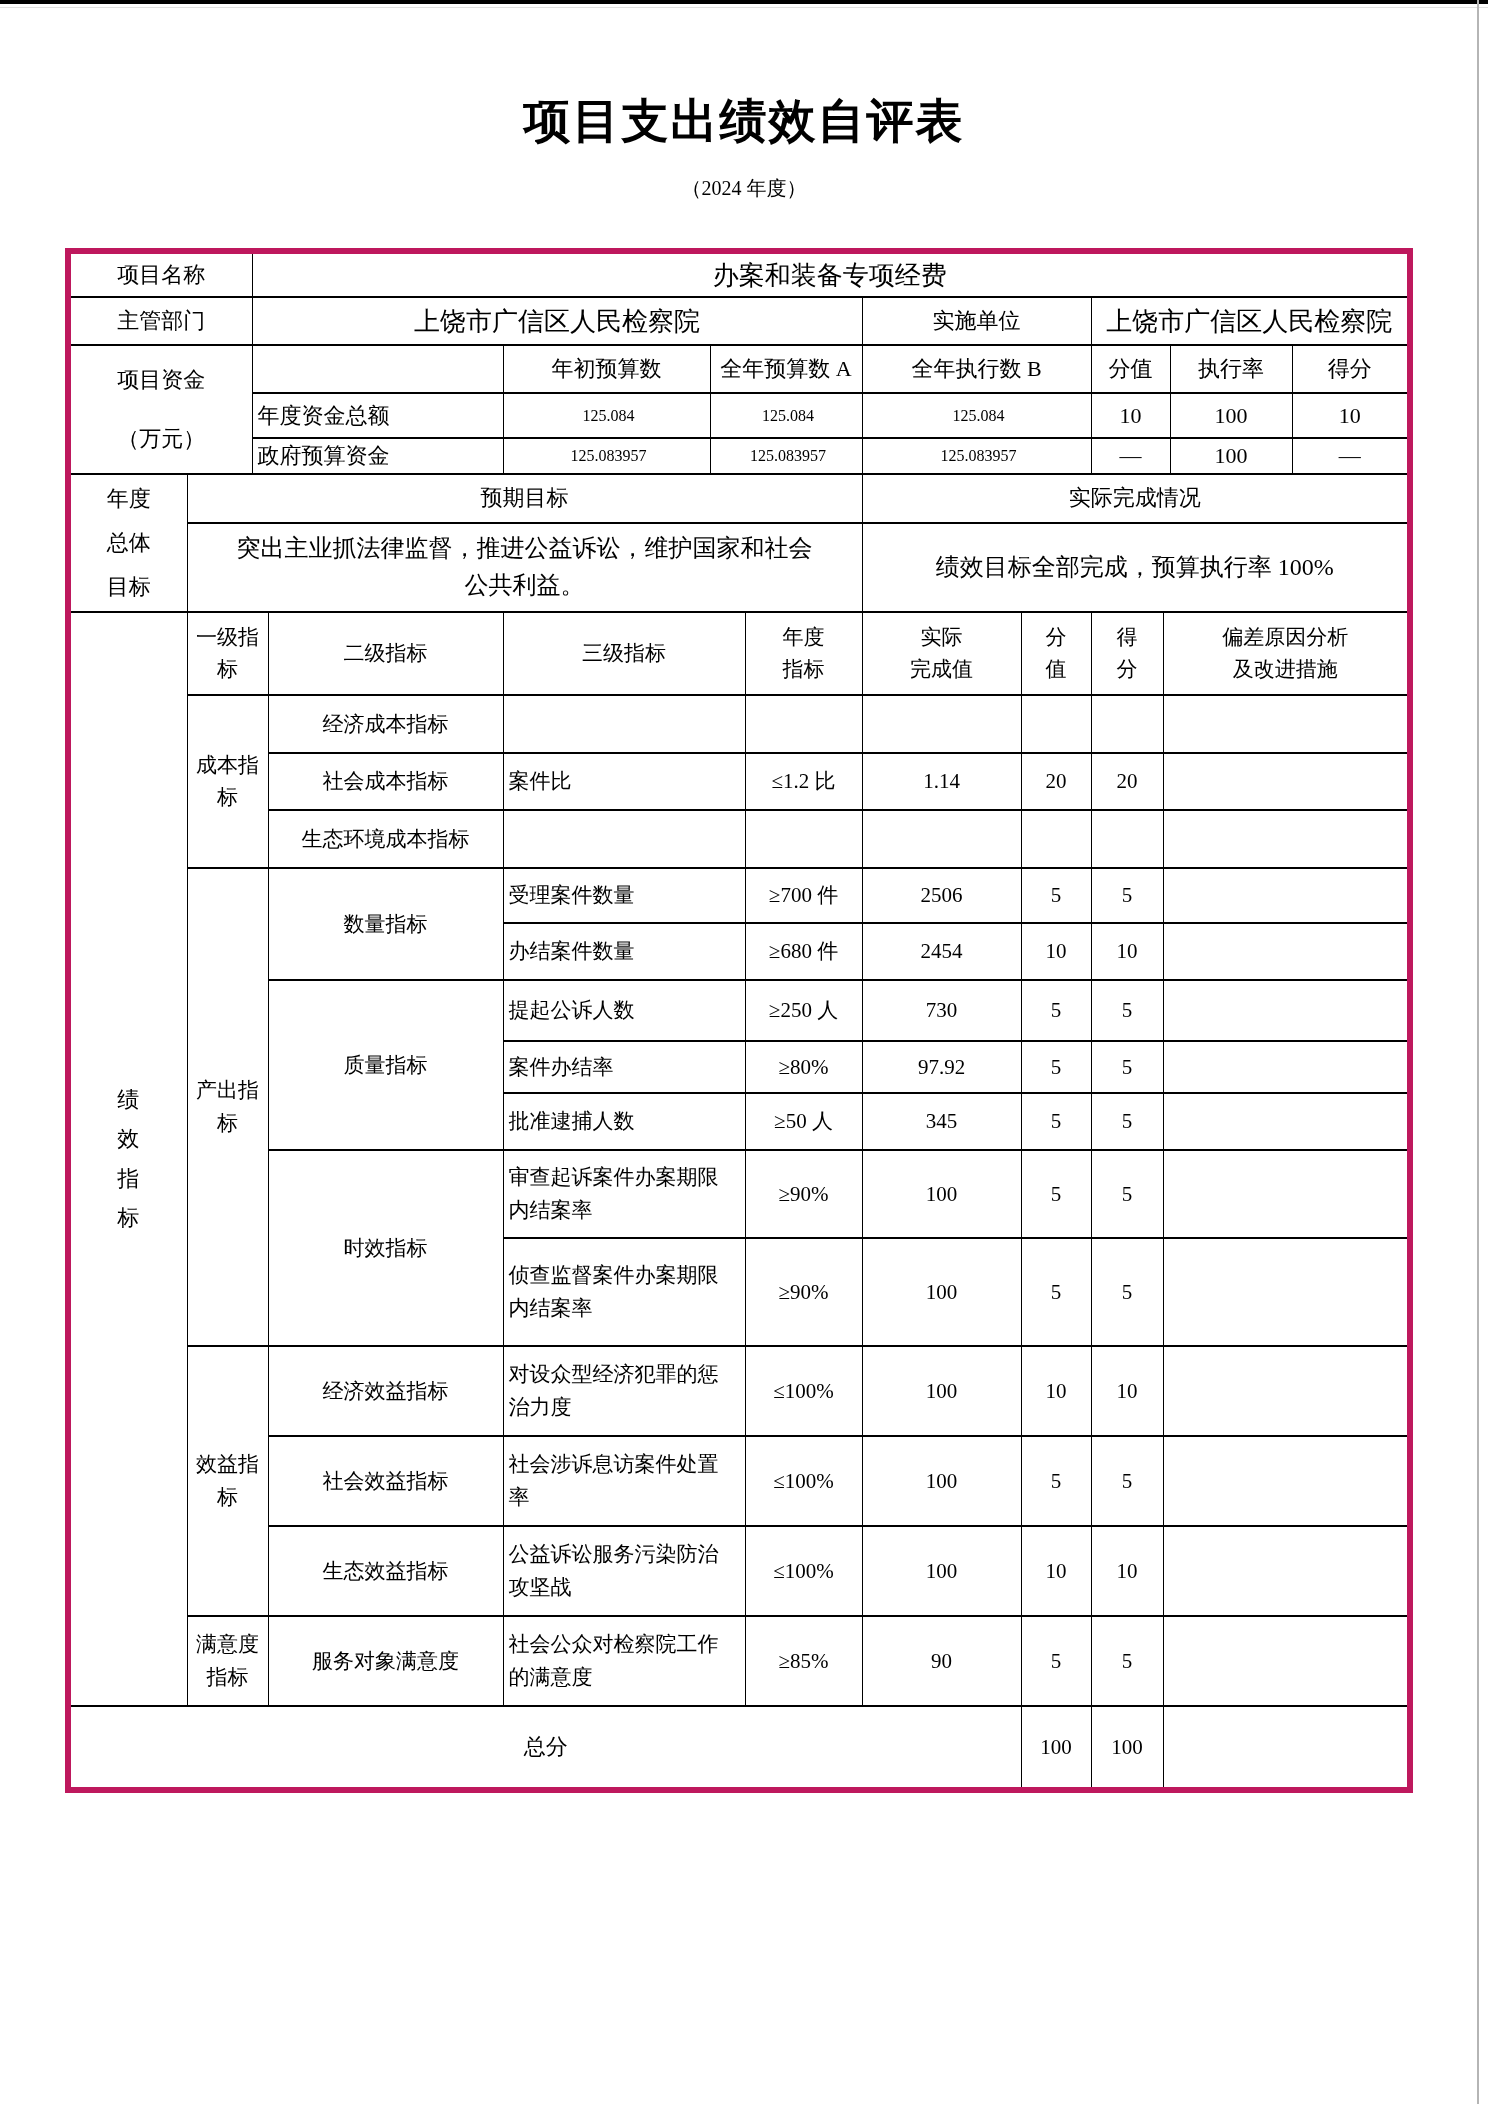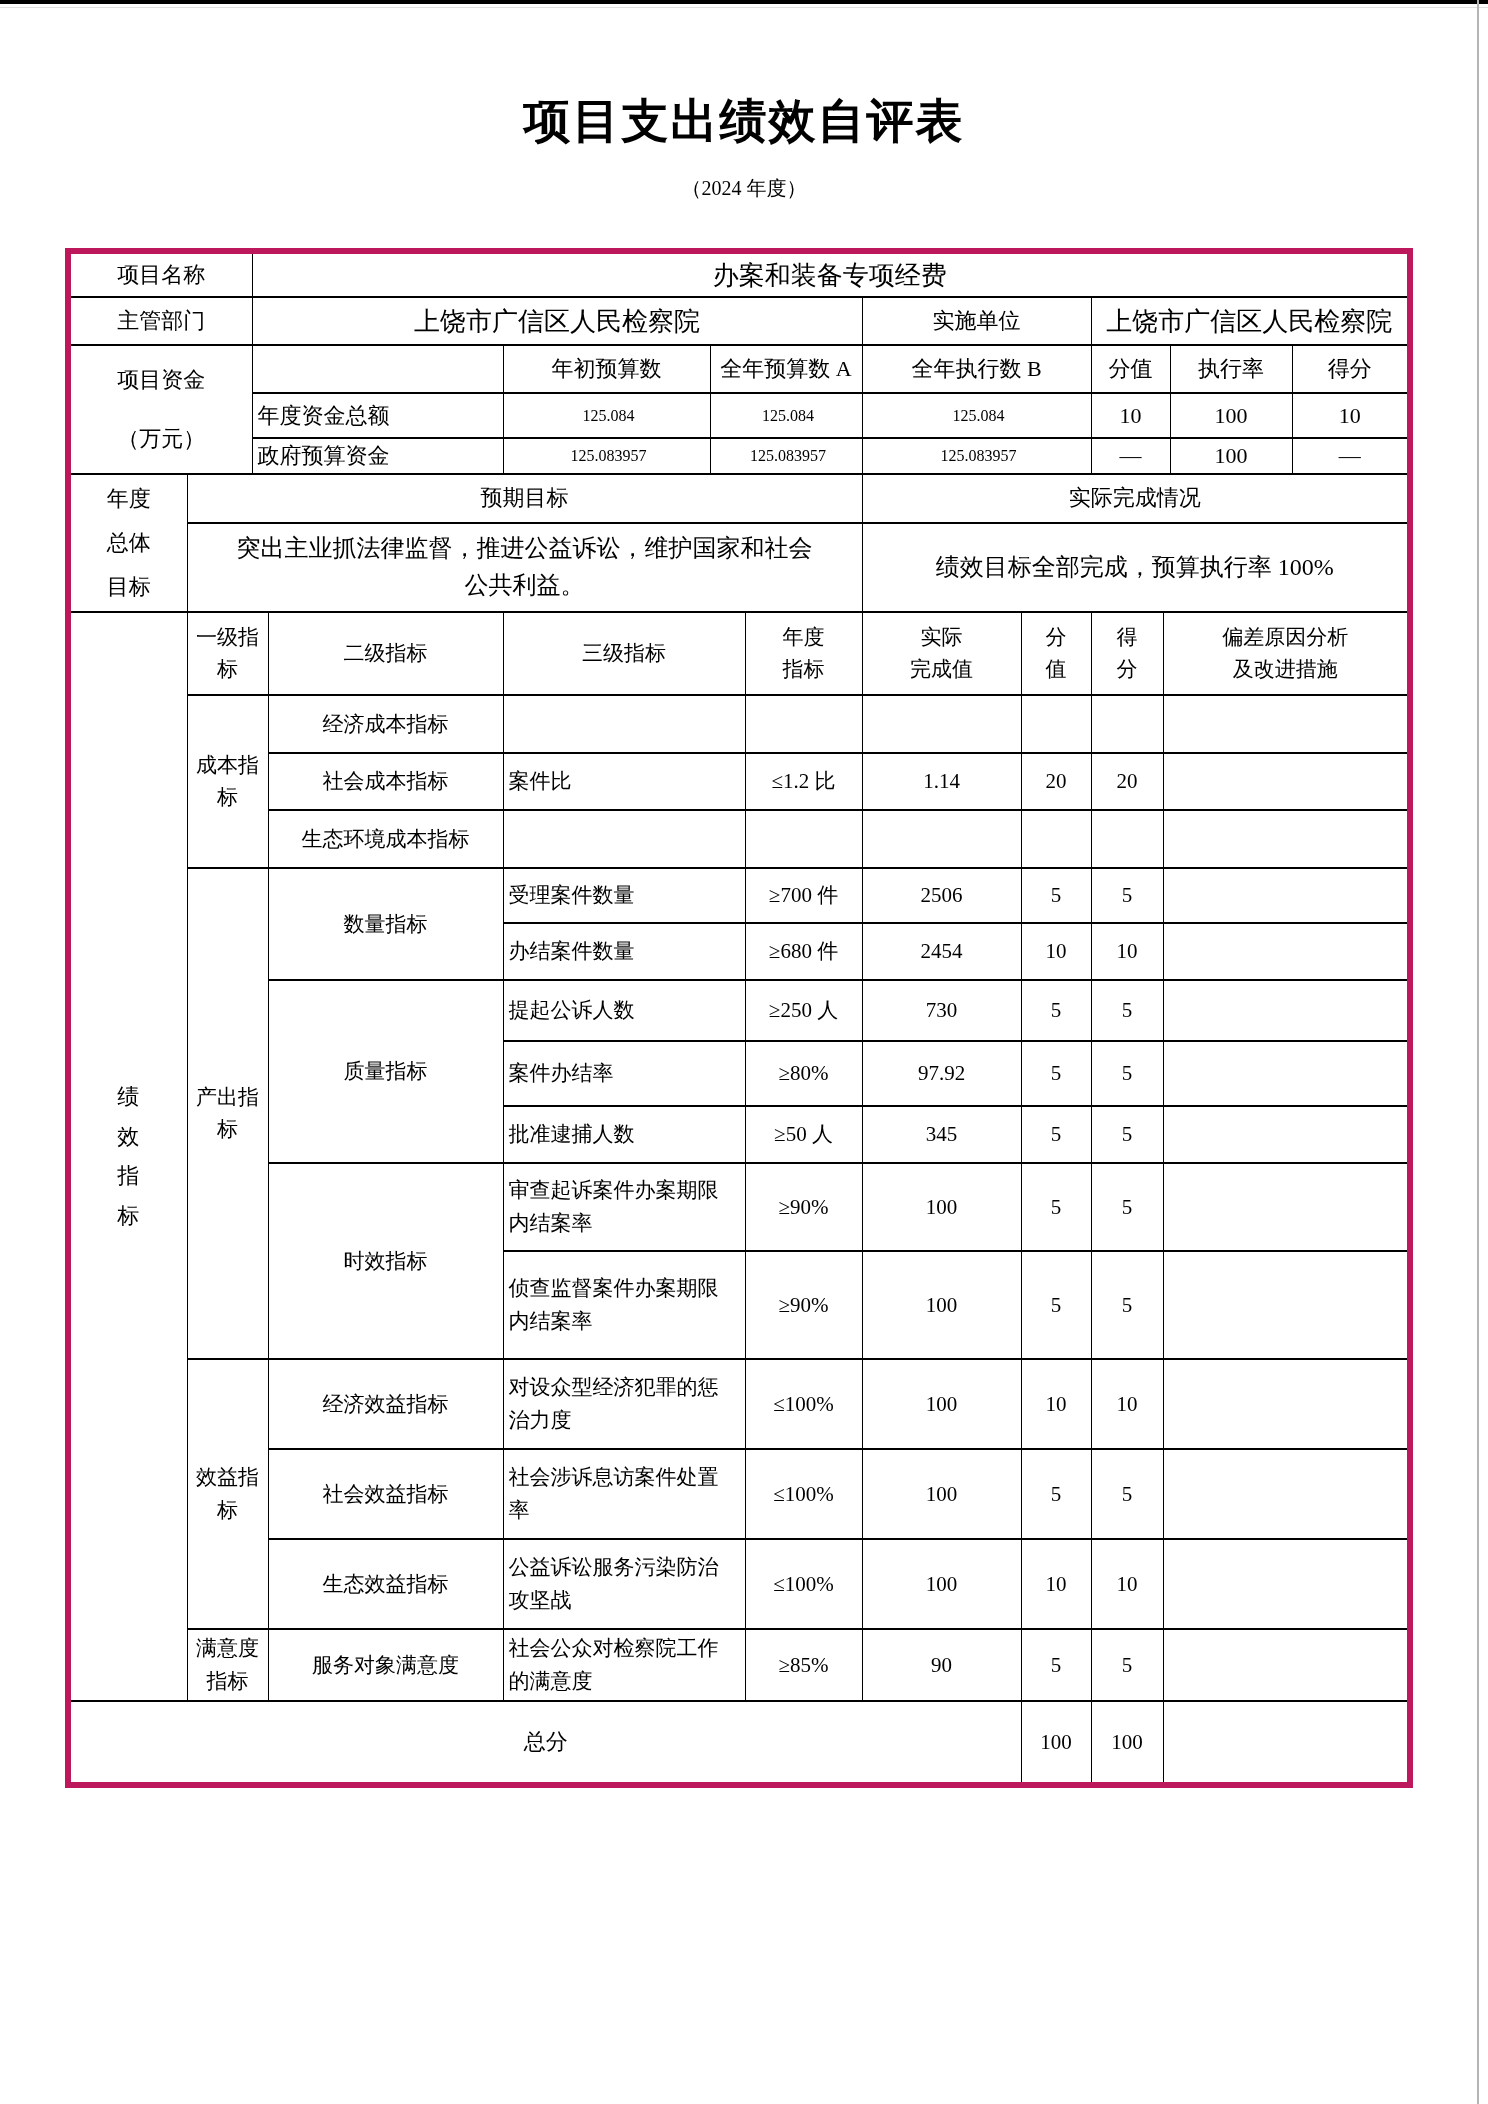--- a/index.html
+++ b/index.html
@@ -218,21 +218,21 @@
 
   <tr style="height:61px">
     <td rowspan="3" class="fs21">质量指标</td>
     <td colspan="2" class="l pre fs21">提起公诉人数</td>
     <td class="fs21">≥250 人</td>
     <td class="fs21">730</td>
     <td class="fs21">5</td>
     <td class="fs21">5</td>
     <td colspan="3" class="fs21"></td>
   </tr>
-  <tr style="height:65px">
+  <tr style="height:52px">
     <td colspan="2" class="l pre fs21">案件办结率</td>
     <td class="fs21">≥80%</td>
     <td class="fs21">97.92</td>
     <td class="fs21">5</td>
     <td class="fs21">5</td>
     <td colspan="3" class="fs21"></td>
   </tr>
   <tr style="height:57px">
     <td colspan="2" class="l pre fs21">批准逮捕人数</td>
     <td class="fs21">≥50 人</td>
@@ -288,21 +288,21 @@
     <td class="fs21">生态效益指标</td>
     <td colspan="2" class="l pre fs21 hdr2">公益诉讼服务污染防治
 攻坚战</td>
     <td class="fs21">≤100%</td>
     <td class="fs21">100</td>
     <td class="fs21">10</td>
     <td class="fs21">10</td>
     <td colspan="3" class="fs21"></td>
   </tr>
 
-  <tr style="height:72px">
+  <tr style="height:90px">
     <td colspan="2" class="pre fs21 hdr2">满意度
 指标</td>
     <td class="fs21">服务对象满意度</td>
     <td colspan="2" class="l pre fs21 hdr2">社会公众对检察院工作
 的满意度</td>
     <td class="fs21">≥85%</td>
     <td class="fs21">90</td>
     <td class="fs21">5</td>
     <td class="fs21">5</td>
     <td colspan="3" class="fs21"></td>

